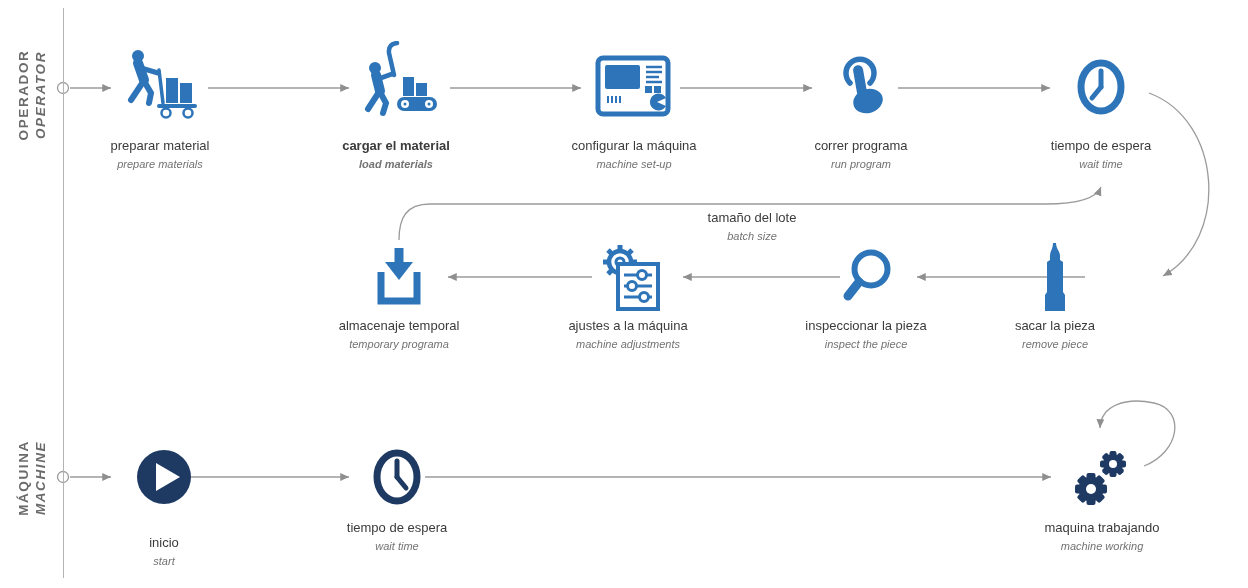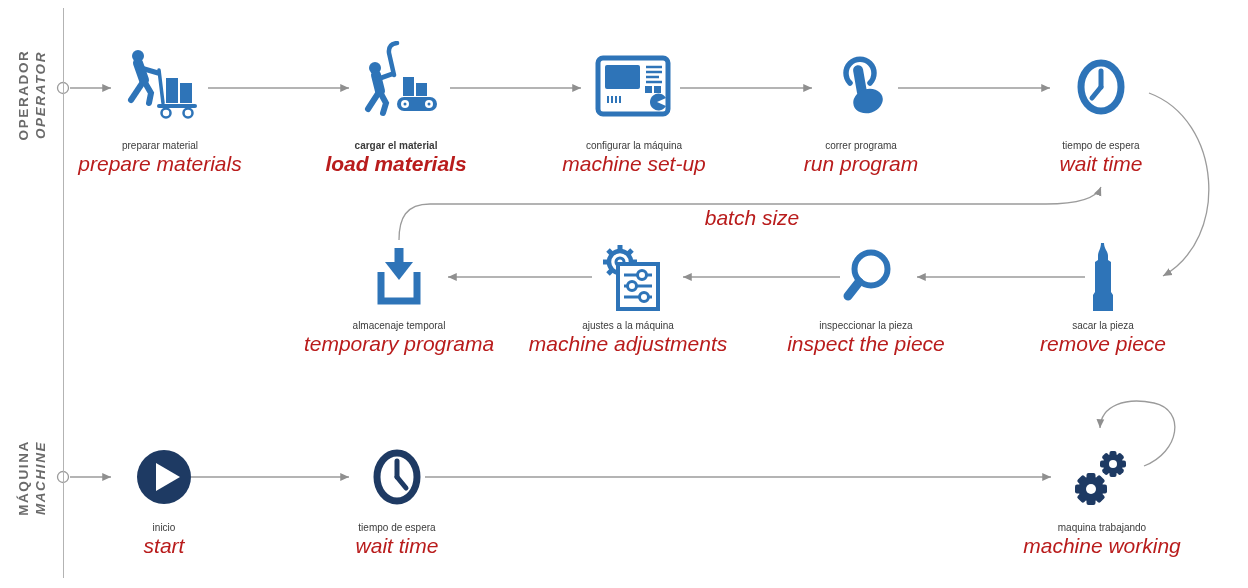--- a/index.html
+++ b/index.html
@@ -14,22 +14,22 @@
     transform:rotate(-90deg); transform-origin:center center;
     color:#6a6a6a; font-size:13.5px; font-weight:bold; letter-spacing:1.6px; line-height:17px;
   }
   .lane-label .sec { font-style:italic; }
   .node { position:absolute; width:220px; display:flex; flex-direction:column; align-items:center; }
   .icon-box { width:100%; display:flex; align-items:center; justify-content:center; }
   .row1 .icon-box { height:94px; }
   .row2 .icon-box { height:74px; }
   .rowm .icon-box { height:78px; }
   .label { text-align:center; margin-top:3px; line-height:18px; }
-  .lp { font-size:10px; color:#3b3b3b; }
-  .ls { font-size:21px; color:#b91c1c; font-style:italic; }
+  .lp { font-size:13px; color:#3b3b3b; }
+  .ls { font-size:11px; color:#737373; font-style:italic; }
   .loop-label { position:absolute; left:642px; top:209px; width:220px; text-align:center; line-height:18px; }
 </style>
 </head>
 <body>
 
 <div id="canvas">
 
   <svg id="connectors" width="1248" height="588" viewBox="0 0 1248 588">
     <defs>
       <marker id="ah" viewBox="0 0 10 10" refX="9" refY="5" markerWidth="7.5" markerHeight="7.5" orient="auto-start-reverse">
@@ -61,20 +61,21 @@
   <div class="lane-label" style="left:-53px; top:78px;">
     <div>OPERADOR</div>
     <div class="sec">OPERATOR</div>
   </div>
   <div class="lane-label" style="left:-53px; top:461px;">
     <div>MÁQUINA</div>
     <div class="sec">MACHINE</div>
   </div>
 
   <div class="loop-label">
+    <div class="lp">tamaño del lote</div>
     <div class="ls">batch size</div>
   </div>
 
   <div class="node row1" style="left:50px; top:40px;">
     <div class="icon-box">
       <svg width="86" height="80" viewBox="0 0 86 80">
         <g fill="#2e74b8">
             <circle cx="21" cy="9" r="6"></circle>
           </g>
         <g stroke="#2e74b8" fill="none" stroke-linecap="round">
@@ -176,21 +177,21 @@
         <path d="M27 30 V14" stroke="#2e74b8" stroke-width="5" stroke-linecap="round"></path>
         <path d="M27 30 L18 41" stroke="#2e74b8" stroke-width="5" stroke-linecap="round"></path>
       </svg>
     </div>
     <div class="label">
       <div class="lp">tiempo de espera</div>
       <div class="ls">wait time</div>
     </div>
   </div>
 
-  <div class="node row2" style="left:993px; top:240px;">
+  <div class="node row2" style="left:945px; top:240px;">
     <div class="icon-box">
       <svg width="32" height="72" viewBox="0 0 32 72">
         <path d="M14 2 L17 2 C17 8 21 10 21 15 L21 19 L24 21 L24 51 L26 54 L26 70 L6 70 L6 54 L8 51 L8 21 L11 19 L11 15 C11 10 14 8 14 2 Z" fill="#2e74b8"></path>
       </svg>
     </div>
     <div class="label">
       <div class="lp">sacar la pieza</div>
       <div class="ls">remove piece</div>
     </div>
   </div>
@@ -247,21 +248,21 @@
         <path d="M11 16 H39 L25 34 Z" fill="#2e74b8"></path>
         <path d="M7 26 V55 H43 V26" fill="none" stroke="#2e74b8" stroke-width="7"></path>
       </svg>
     </div>
     <div class="label">
       <div class="lp">almacenaje temporal</div>
       <div class="ls">temporary programa</div>
     </div>
   </div>
 
-  <div class="node rowm" style="left:54px; top:438px;">
+  <div class="node rowm" style="left:54px; top:438px;gap:15px;">
     <div class="icon-box">
       <svg width="58" height="58" viewBox="0 0 58 58">
         <circle cx="29" cy="29" r="27" fill="#1e3a63"></circle>
         <path d="M21 15 L45 29 L21 43 Z" fill="#ffffff"></path>
       </svg>
     </div>
     <div class="label">
       <div class="lp">inicio</div>
       <div class="ls">start</div>
     </div>

